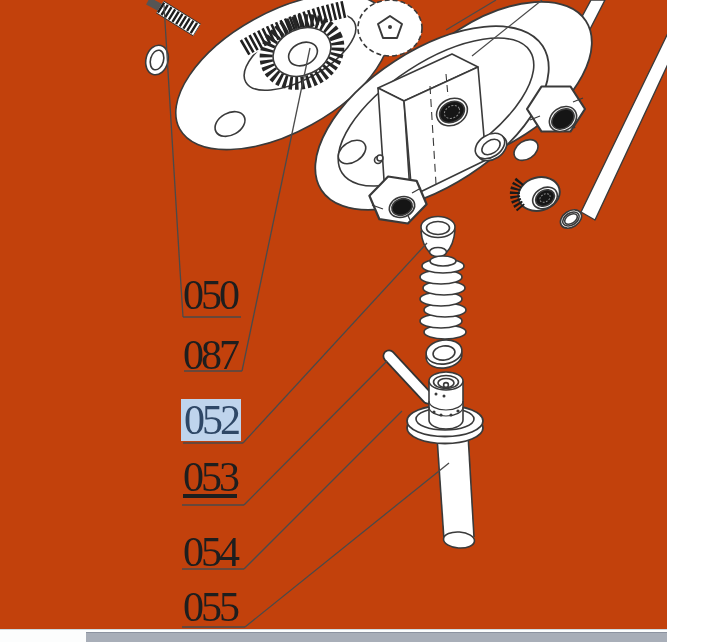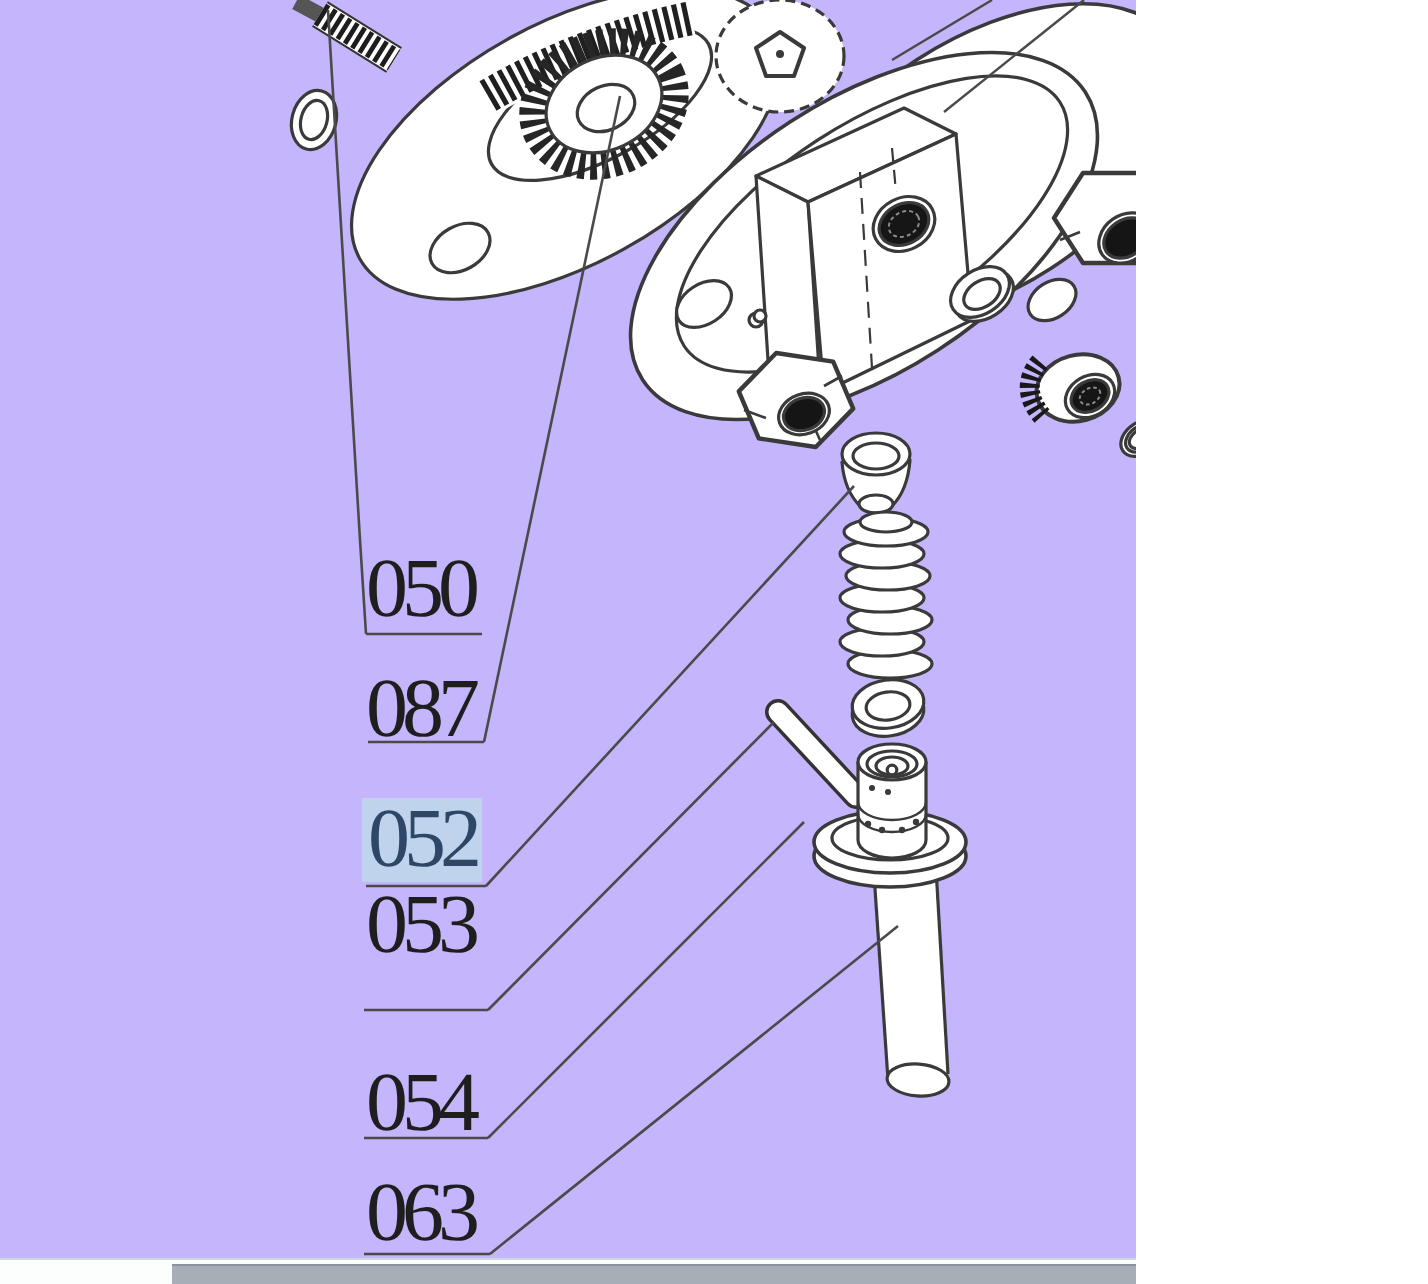--- a/index.html
+++ b/index.html
@@ -1,30 +1,30 @@
 <!DOCTYPE html>
 <html><head>
 <meta charset="utf-8">
 <style>
   html,body{margin:0;padding:0;background:#ffffff;}
   .canvas{
-    position:relative;width:568px;height:642px;background:#c4b5fd;
+    position:relative;width:667px;height:642px;background:#c2410c;
     overflow:hidden;font-family:"Liberation Serif","DejaVu Serif",serif;
   }
   .diagram-svg{position:absolute;left:0;top:0;width:714px;height:642px;}
   .part-label{
     position:absolute;left:183px;font-size:42px;line-height:1;
     letter-spacing:-3px;color:#1e1e1e;user-select:none;white-space:nowrap;
     cursor:default;
   }
   .part-label.selected{
     left:181px;padding:0 3px;background:#bfd4ec;color:#2e4766;text-align:right;
   }
   .lbl-050{top:274px;} .lbl-051{top:334px;} .lbl-052{top:399px;}
-  .lbl-053{top:442px;} .lbl-054{top:531px;text-align:right;} .lbl-055{top:586px;}
+  .lbl-053{top:456px;text-decoration:underline;} .lbl-054{top:531px;text-align:right;} .lbl-055{top:586px;}
   .hscrollbar{
     position:absolute;left:0;bottom:0;width:714px;height:12px;
     background:#fcfdfd;border-top:1px solid #ccdae0;z-index:5;
   }
   .hscrollbar .thumb{
     position:absolute;left:86px;right:0;bottom:0;height:9px;
     background:#a8aeb8;border-top:1px solid #8c93a0;
   }
 </style>
 </head>
@@ -209,18 +209,18 @@
       <line x1="244" y1="569" x2="402" y2="411"></line>
       <line x1="245" y1="627" x2="449" y2="463"></line>
     </g>
   </svg>
 
   <div class="part-label lbl-050">050</div>
   <div class="part-label lbl-051">087</div>
   <div class="part-label selected lbl-052">052</div>
   <div class="part-label lbl-053">053</div>
   <div class="part-label lbl-054">054</div>
-  <div class="part-label lbl-055">063</div>
+  <div class="part-label lbl-055">055</div>
 
   <div class="hscrollbar">
     <div class="thumb"></div>
   </div>
 </div>
 
 </body></html>

